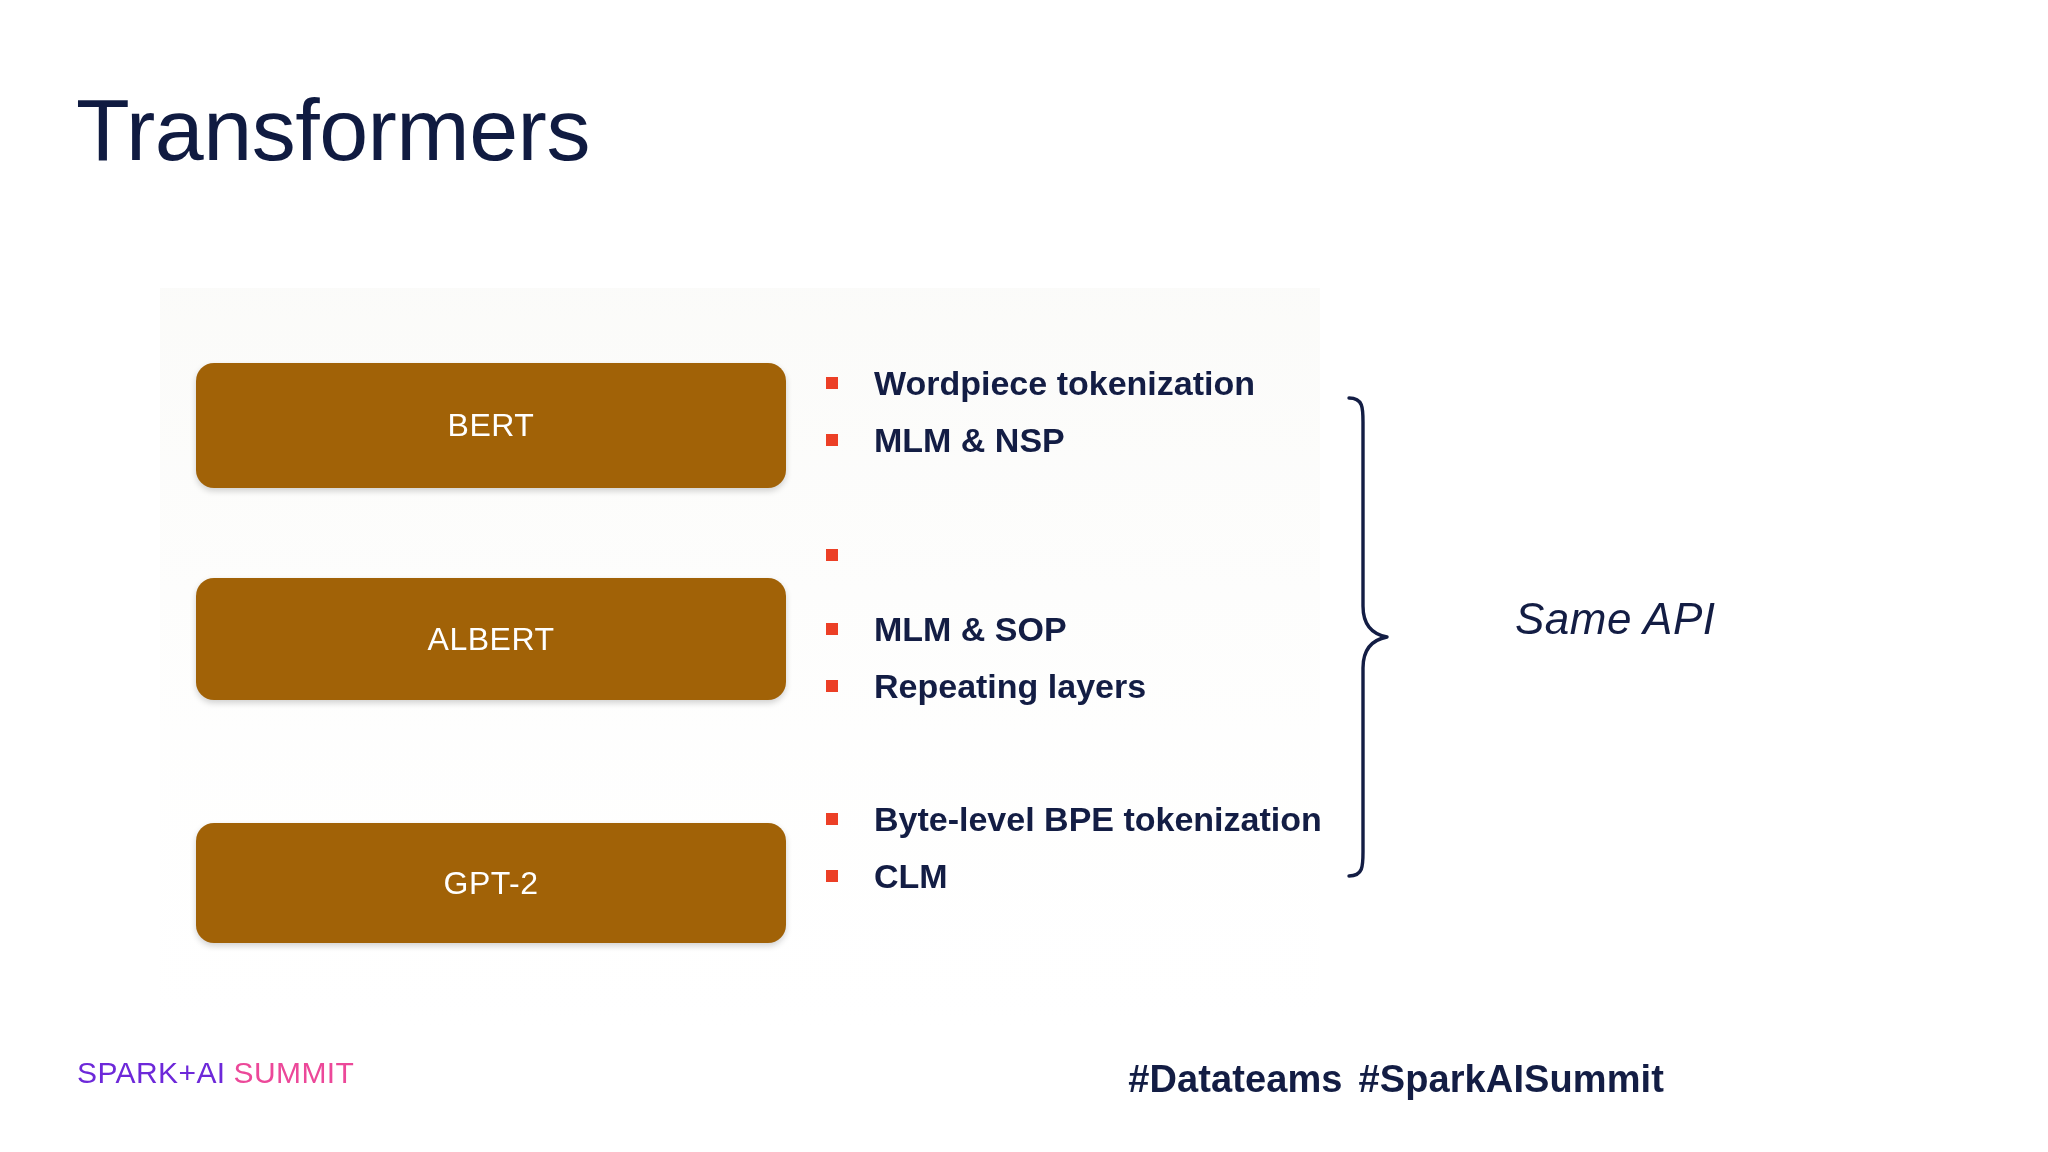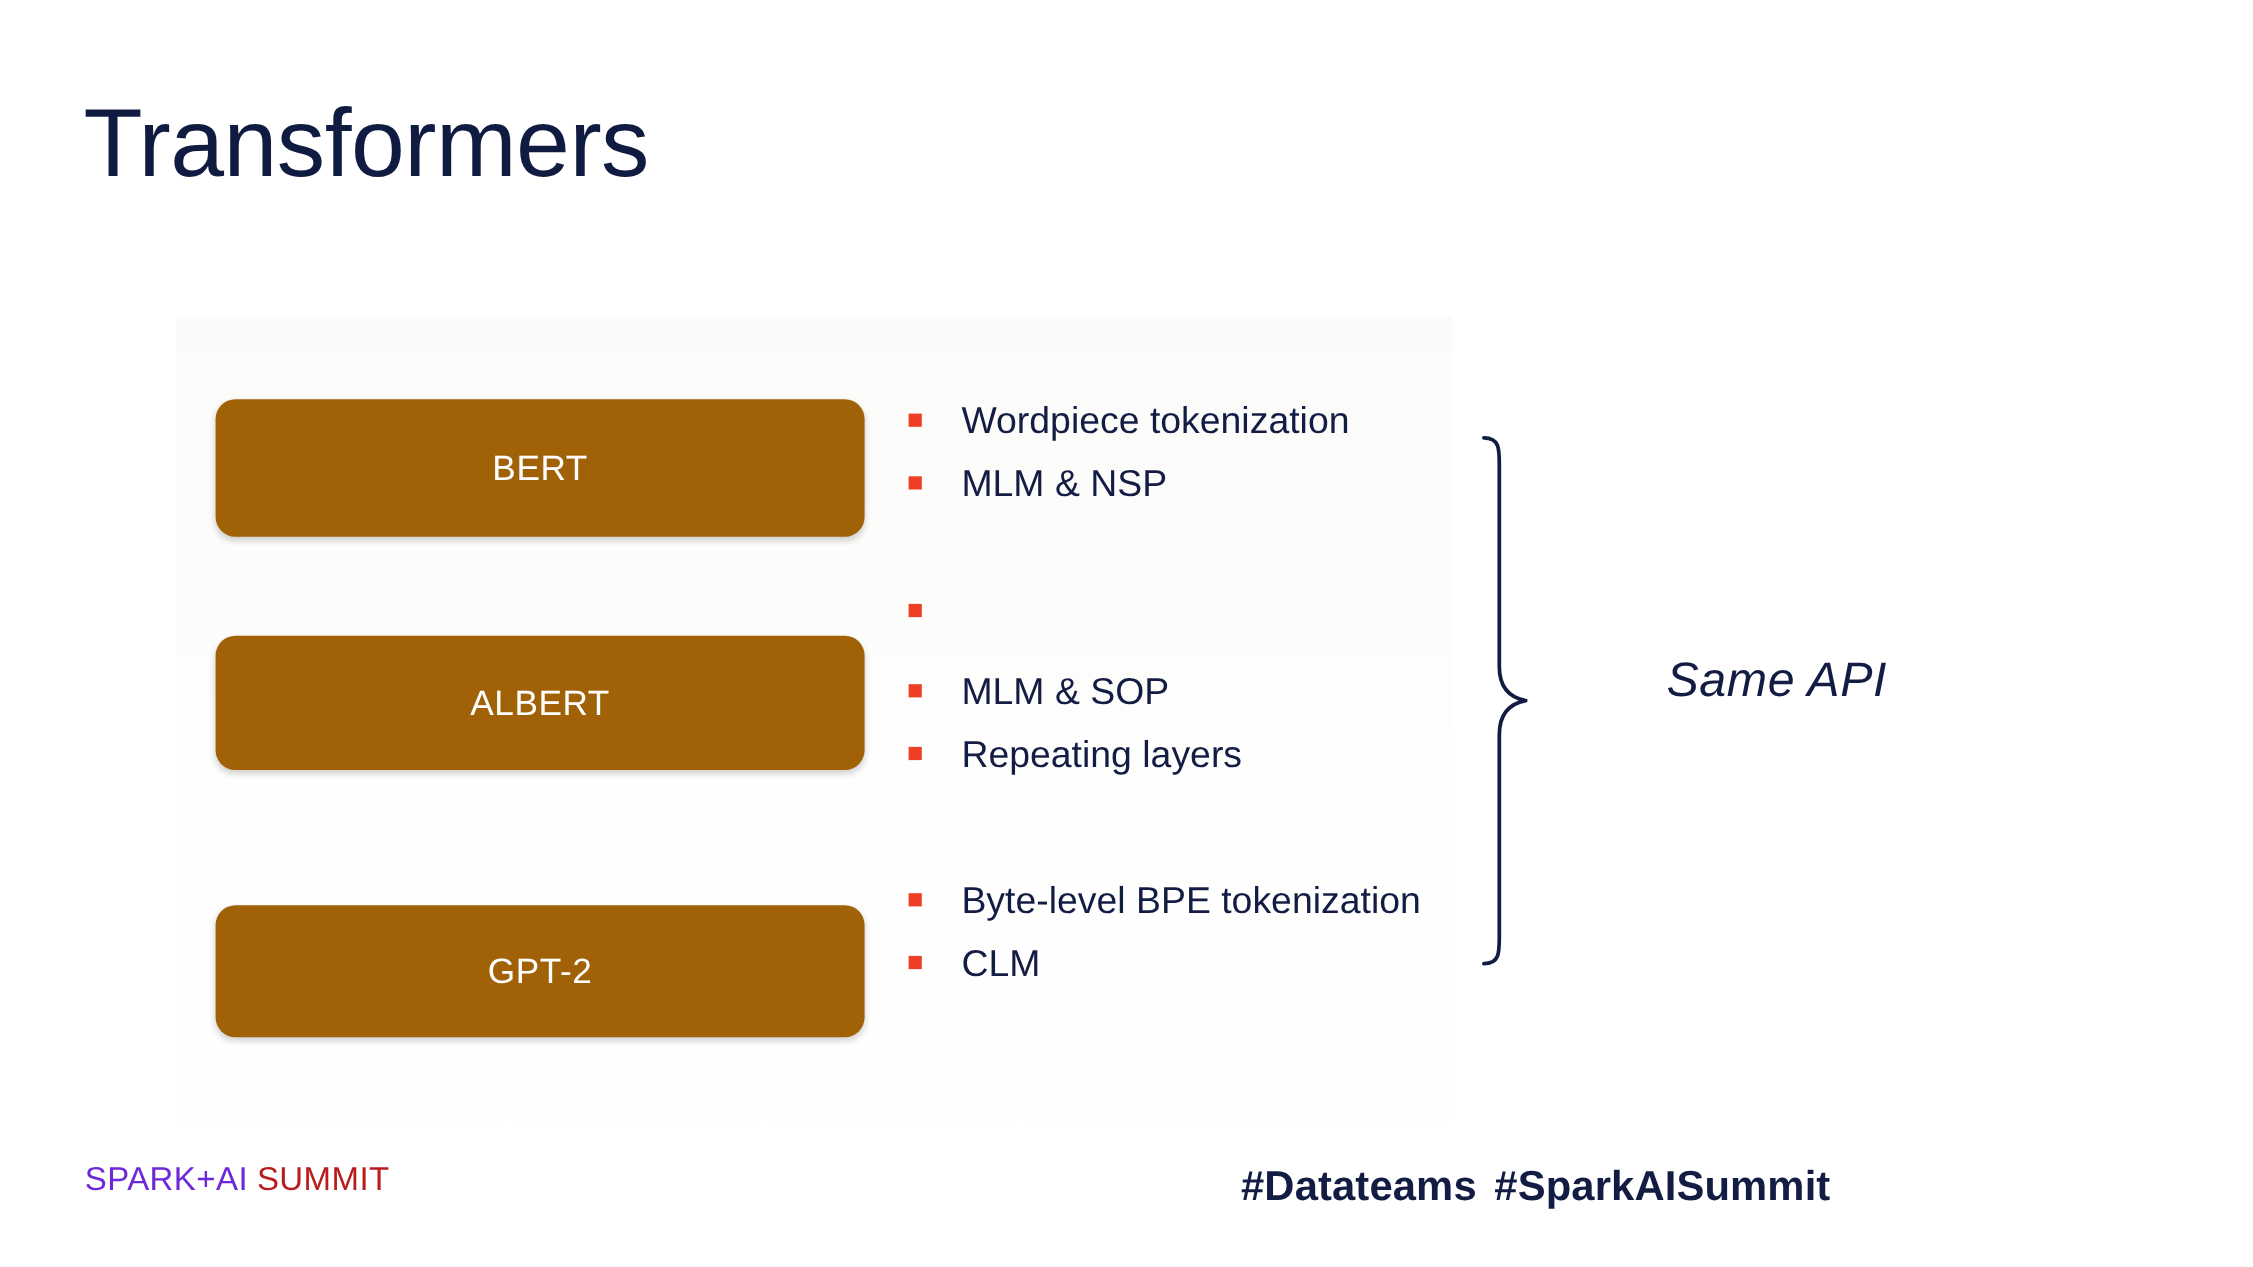--- a/index.html
+++ b/index.html
@@ -90,21 +90,21 @@
     width: 12px;
     height: 12px;
     background: #ec3f26;
     flex: 0 0 auto;
     position: relative;
     top: -6px;
   }
   .bullet-text {
     margin-left: 36px;
     font-size: 34px;
-    font-weight: 400;
+    font-weight: 700;
     color: #131d44;
     white-space: nowrap;
     line-height: 1;
   }
 
   
   .brace {
     position: absolute;
     left: 1335px;
     top: 392px;
@@ -133,21 +133,21 @@
     font-size: 30px;
     letter-spacing: 0.4px;
     white-space: nowrap;
   }
   .logo-bold {
     font-weight: 400;
     color: #6d28d9;
   }
   .logo-light {
     font-weight: 400;
-    color: #b91c1c;
+    color: #ec4899;
     margin-left: 8px;
   }
   .footer-tags {
     position: absolute;
     right: 56px;
     top: 1058px;
     font-size: 38px;
     font-weight: 700;
     color: #131d44;
     white-space: nowrap;

